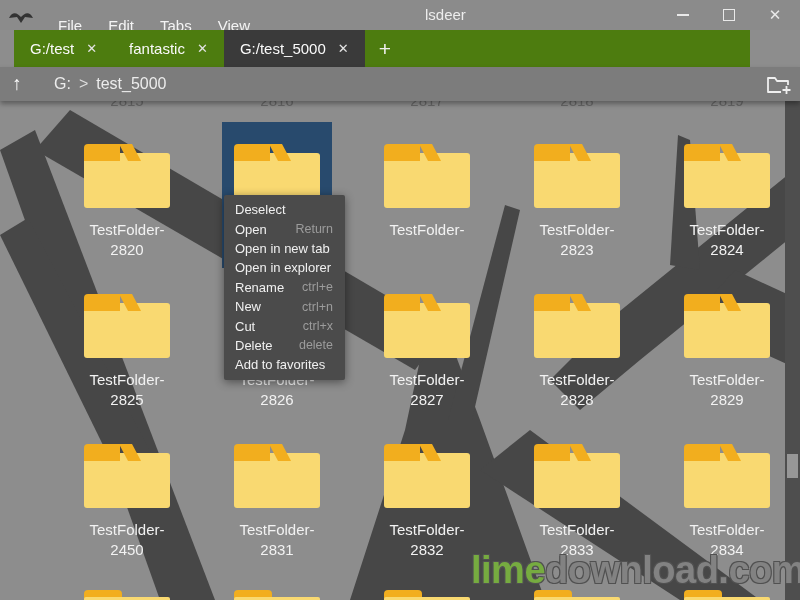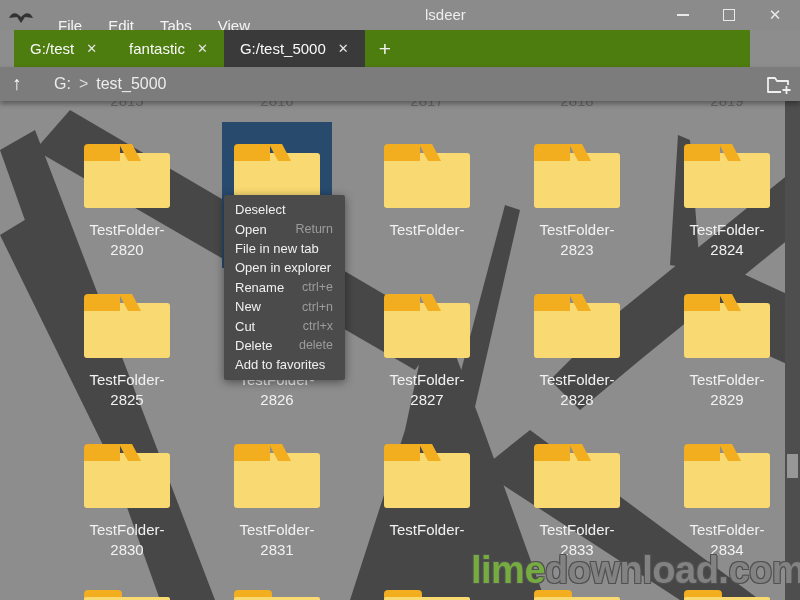--- a/index.html
+++ b/index.html
@@ -256,40 +256,41 @@
             <div>2829</div>
           </div>
         </div>
         <div class="tile" style="left: 20px; top: 321px;">
           <div class="ficon">
             <div class="ftab"></div>
             <div class="fbody"></div>
           </div>
           <div class="flabel">
             <div>TestFolder-</div>
-            <div>2830</div>
+            <div>2450</div>
           </div>
         </div>
         <div class="tile" style="left: 170px; top: 321px;">
           <div class="ficon">
             <div class="ftab"></div>
             <div class="fbody"></div>
           </div>
           <div class="flabel">
             <div>TestFolder-</div>
             <div>2831</div>
           </div>
         </div>
         <div class="tile" style="left: 320px; top: 321px;">
           <div class="ficon">
             <div class="ftab"></div>
             <div class="fbody"></div>
           </div>
           <div class="flabel">
             <div>TestFolder-</div>
+            <div>2832</div>
           </div>
         </div>
         <div class="tile" style="left: 470px; top: 321px;">
           <div class="ficon">
             <div class="ftab"></div>
             <div class="fbody"></div>
           </div>
           <div class="flabel">
             <div>TestFolder-</div>
             <div>2833</div>
@@ -333,21 +334,21 @@
 
     <div class="context-menu" id="context-menu">
         <div class="menu-item">
           <span class="mi-label">Deselect</span>
         </div>
         <div class="menu-item">
           <span class="mi-label">Open</span>
           <span class="mi-short">Return</span>
         </div>
         <div class="menu-item">
-          <span class="mi-label">File in new tab</span>
+          <span class="mi-label">Open in new tab</span>
         </div>
         <div class="menu-item">
           <span class="mi-label">Open in explorer</span>
         </div>
         <div class="menu-item">
           <span class="mi-label">Rename</span>
           <span class="mi-short">ctrl+e</span>
         </div>
         <div class="menu-item">
           <span class="mi-label">New</span>

